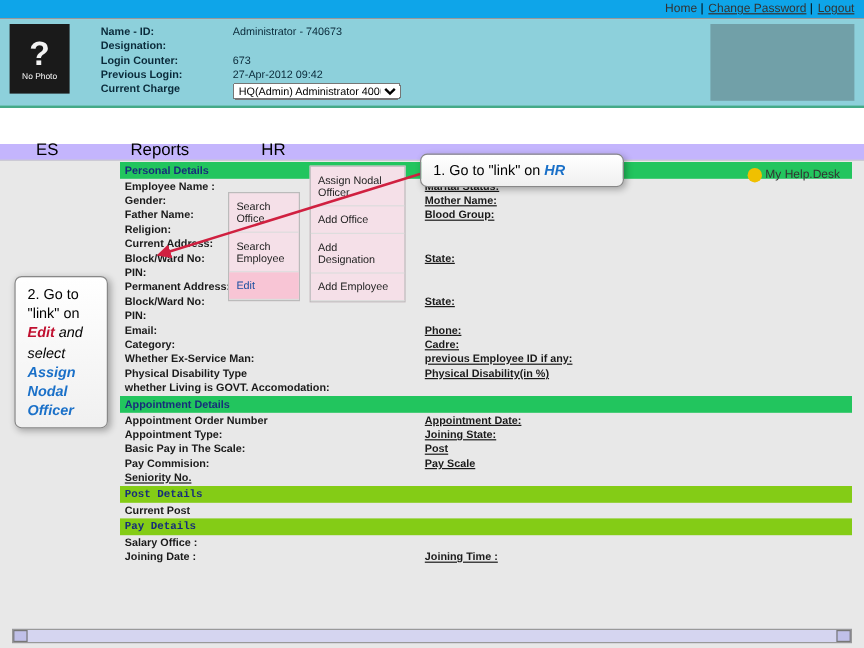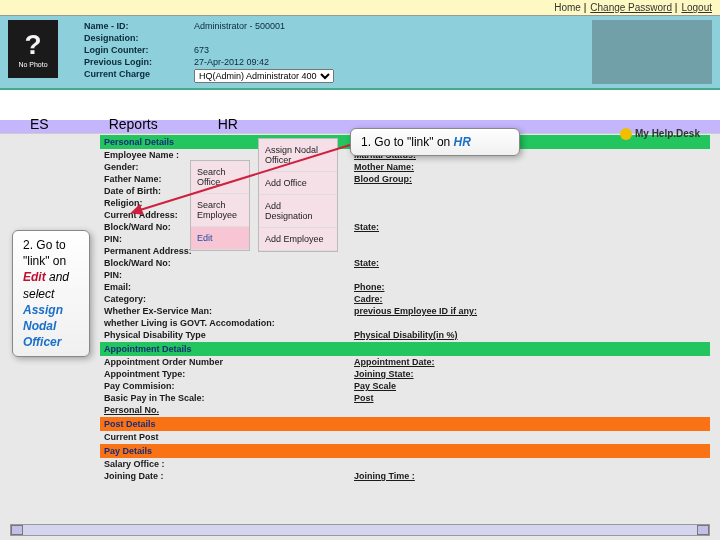--- a/index.html
+++ b/index.html
@@ -1,39 +1,39 @@
 <!DOCTYPE html>
 <html><head>
 <meta charset="utf-8">
 <style>
   * { box-sizing: border-box; margin: 0; padding: 0; }
   body { font-family: Arial, sans-serif; font-size: 10px; background: #e8e8e8; width: 720px; height: 540px; overflow: hidden; position: relative; }
-  .topbar { background: #fef9c3; border-bottom: 1px solid #999; text-align: right; padding: 2px 8px; font-size: 10px; }
+  .topbar { background: #0ea5e9; border-bottom: 1px solid #999; text-align: right; padding: 2px 8px; font-size: 10px; }
   .topbar a { color: #333; text-decoration: none; margin-left: 4px; }
   .topbar a u { text-decoration: underline; }
   .header-band { background: #8dd0db; display: flex; padding: 4px 8px; border-bottom: 2px solid #4a8; }
   .photo-box { width: 50px; height: 58px; background: #1a1a1a; display: flex; flex-direction: column; align-items: center; justify-content: center; color: white; font-size: 7px; }
   .photo-box .q { font-size: 28px; font-weight: bold; color: #f3f3f3; line-height: 1; }
   .photo-box .np { font-size: 7px; margin-top: 2px; }
   .header-fields { flex: 1; display: grid; grid-template-columns: 110px 200px; margin-left: 10px; font-weight: bold; font-size: 9px; color: #0a2a3a; }
   .header-fields div { padding: 1px 16px; white-space: nowrap; }
   .header-fields .val { font-weight: normal; }
   .header-right { width: 120px; background: #333; opacity: 0.3; }
   .menubar { background: #c4b5fd; display: flex; font-size: 14px; border-bottom: 1px solid #ccc; position: relative; height: 14px; align-items: flex-end; }
   .menubar .tab { padding: 1px 30px; }
   .dropdown1 { position: absolute; left: 190px; top: 160px; width: 60px; background: #f5e0e8; border: 1px solid #bbb; z-index: 20; font-size: 9px; }
   .dropdown1 div { padding: 6px 6px; border-bottom: 1px solid #ddd; color: #222; }
   .dropdown1 .hl { background: #f8c5d5; color: #1a4fa0; }
   .dropdown2 { position: absolute; left: 258px; top: 138px; width: 80px; background: #f5e0e8; border: 1px solid #bbb; z-index: 20; font-size: 9px; }
   .dropdown2 div { padding: 6px 6px; border-bottom: 1px solid #ddd; color: #222; }
-  .helpdesk { position: absolute; right: 20px; top: 128px; font-size: 10px; font-weight: bold; color: #333; }
+  .helpdesk { position: absolute; right: 20px; top: 140px; font-size: 10px; font-weight: normal; color: #333; }
   .helpdesk .ico { display:inline-block; width:12px; height:12px; background:#f0c000; border-radius:50%; vertical-align:middle; margin-right:3px; }
   .content { padding: 0 10px 0 100px; font-size: 9px; }
   .section-hd { background: #22c55e; font-weight: bold; color: #172d7a; padding: 2px 4px; margin-top: 1px; font-size: 9px; }
-  .section-hd.post { background: #f97316; }
+  .section-hd.post { background: #84cc16; font-family: Liberation Mono, monospace; }
   .row { display: flex; padding: 1px 4px; }
   .row .lbl { width: 250px; font-weight: bold; color: #1a1a1a; blur: 1px; font-size: 9px; }
   .row .lbl2 { width: 200px; font-weight: bold; color: #1a1a1a; font-size: 9px; text-decoration: underline; }
   .callout { position: absolute; background: linear-gradient(#fff,#f0f0f0); border: 1px solid #888; border-radius: 6px; padding: 6px 10px; font-size: 12px; font-family: Verdana, sans-serif; box-shadow: 2px 2px 6px rgba(0,0,0,0.3); z-index: 30; }
   .callout1 { left: 350px; top: 128px; width: 170px; }
   .callout2 { left: 12px; top: 230px; width: 78px; line-height: 1.35; }
   .hrlink { color: #1a70c8; font-weight: bold; font-style: italic; }
   .editlink { color: #c01030; font-weight: bold; font-style: italic; }
   .officer { color: #1a70c8; font-weight: bold; font-style: italic; }
   .arrow { position: absolute; z-index: 25; }
@@ -50,21 +50,21 @@
   <a>Home</a> |<a><u>Change Password</u></a> |<a><u>Logout</u></a>
 </div>
 
 <div class="header-band">
   <div class="photo-box">
     <div class="q">?</div>
     <div class="np">No Photo</div>
   </div>
   <div class="header-fields">
     <div>Name - ID:</div>
-      <div class="val">Administrator - 500001</div>
+      <div class="val">Administrator - 740673</div>
     <div>Designation:</div>
       <div class="val"></div>
     <div>Login Counter:</div>
       <div class="val">673</div>
     <div>Previous Login:</div>
       <div class="val">27-Apr-2012 09:42</div>
     <div>Current Charge</div>
       <div><select class="cc"><option>HQ(Admin)  Administrator  40000</option></select></div>
   </div>
   <div class="header-right"></div>
@@ -86,23 +86,20 @@
     </div>
   <div class="row">
       <div class="lbl">Gender:</div>
       <div class="lbl2">Mother Name:</div>
     </div>
   <div class="row">
       <div class="lbl">Father Name:</div>
       <div class="lbl2">Blood Group:</div>
     </div>
   <div class="row">
-      <div class="lbl">Date of Birth:</div>
-    </div>
-  <div class="row">
       <div class="lbl">Religion:</div>
     </div>
   <div class="row">
       <div class="lbl">Current Address:</div>
     </div>
   <div class="row">
       <div class="lbl">Block/Ward No:</div>
       <div class="lbl2">State:</div>
     </div>
   <div class="row">
@@ -124,46 +121,46 @@
     </div>
   <div class="row">
       <div class="lbl">Category:</div>
       <div class="lbl2">Cadre:</div>
     </div>
   <div class="row">
       <div class="lbl">Whether Ex-Service Man:</div>
       <div class="lbl2">previous Employee ID if any:</div>
     </div>
   <div class="row">
-      <div class="lbl">whether Living is GOVT. Accomodation:</div>
-    </div>
-  <div class="row">
       <div class="lbl">Physical Disability Type</div>
       <div class="lbl2">Physical Disability(in %)</div>
     </div>
+  <div class="row">
+      <div class="lbl">whether Living is GOVT. Accomodation:</div>
+    </div>
 
   <div class="section-hd">Appointment Details</div>
   <div class="row">
       <div class="lbl">Appointment Order Number</div>
       <div class="lbl2">Appointment Date:</div>
     </div>
   <div class="row">
       <div class="lbl">Appointment Type:</div>
       <div class="lbl2">Joining State:</div>
     </div>
   <div class="row">
+      <div class="lbl">Basic Pay in The Scale:</div>
+      <div class="lbl2">Post</div>
+    </div>
+  <div class="row">
       <div class="lbl">Pay Commision:</div>
       <div class="lbl2">Pay Scale</div>
     </div>
   <div class="row">
-      <div class="lbl">Basic Pay in The Scale:</div>
-      <div class="lbl2">Post</div>
-    </div>
-  <div class="row">
-      <div class="lbl2">Personal No.</div>
+      <div class="lbl2">Seniority No.</div>
     </div>
 
   <div class="section-hd post">Post Details</div>
   <div class="row">
       <div class="lbl">Current Post</div>
     </div>
 
   <div class="section-hd post">Pay Details</div>
   <div class="row">
       <div class="lbl">Salary Office :</div>

